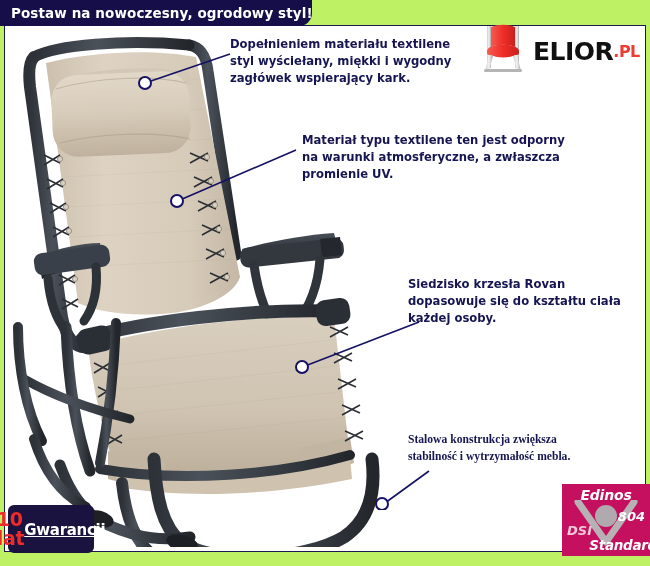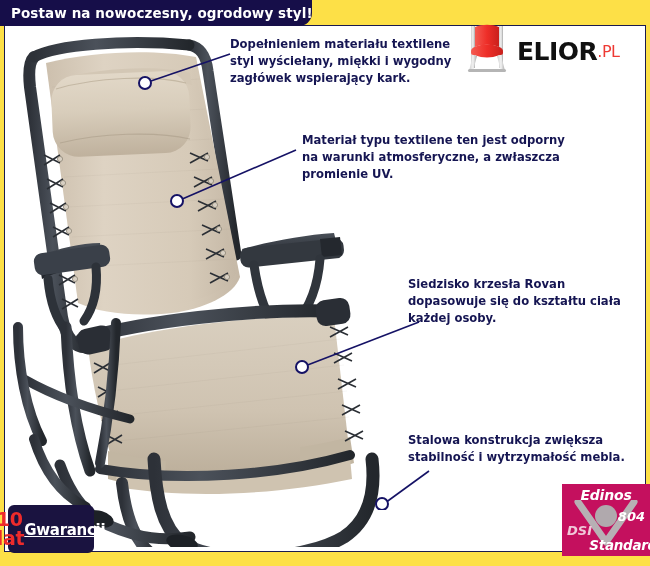--- a/index.html
+++ b/index.html
@@ -4,21 +4,21 @@
 <style>
   html, body {
     margin: 0;
     padding: 0;
     background: #ffffff;
   }
   #root {
     position: relative;
     width: 650px;
     height: 566px;
-    background: #fde047;
+    background: #bef264;
     font-family: "DejaVu Sans", "Liberation Sans", sans-serif;
     overflow: hidden;
   }
 
   
   #frame {
     position: absolute;
     left: 4px;
     top: 25px;
     width: 642px;
@@ -81,39 +81,39 @@
   }
   .leader circle {
     fill: #ffffff;
     stroke: #151265;
     stroke-width: 2;
   }
 
   
   #logo {
     position: absolute;
-    left: 464px;
+    left: 480px;
     top: 22px;
     width: 160px;
     height: 58px;
     z-index: 35;
     display: flex;
     align-items: center;
   }
   #logo-word {
     font-family: "DejaVu Sans", "Liberation Sans", sans-serif;
     font-size: 25px;
     font-weight: bold;
     color: #111111;
     letter-spacing: -0.5px;
     line-height: 1;
   }
   #logo-tld {
     font-size: 16px;
-    font-weight: normal;
+    font-weight: bold;
     color: #ee3a34;
     letter-spacing: -0.5px;
   }
 
   
   #guarantee {
     position: absolute;
     left: 8px;
     top: 505px;
     width: 86px;
@@ -404,21 +404,21 @@
     <circle cx="7" cy="51" r="6"></circle>
   </svg>
   <div class="callout-text" style="left:408px; top:276px; width:238px;">Siedzisko krzesła Rovan
 dopasowuje się do kształtu ciała
 każdej osoby.</div>
 
   <svg class="leader" style="left:375px; top:466px;" width="58" height="44">
     <line x1="10" y1="37" x2="54" y2="5"></line>
     <circle cx="7" cy="38" r="6"></circle>
   </svg>
-  <div class="callout-text" style="left:408px; top:432px; width:234px;">Stalowa konstrukcja zwiększa
+  <div class="callout-text" style="left:408px; top:432px; width:234px;font-family:Liberation Serif, serif;">Stalowa konstrukcja zwiększa
 stabilność i wytrzymałość mebla.</div>
 
   <div id="guarantee">
     <span id="guarantee-years">10 lat</span>
     <span id="guarantee-label">Gwarancji</span>
   </div>
 
   <div id="edinos">
     <span id="edinos-title">Edinos</span>
     <span style="position:absolute;left:0;top:16px;width:100%;height:46px;">

